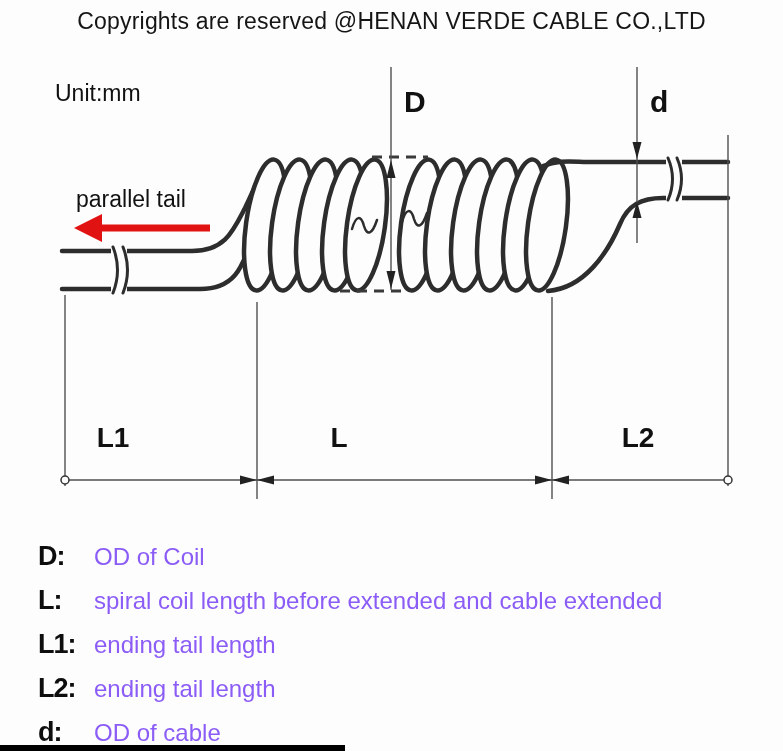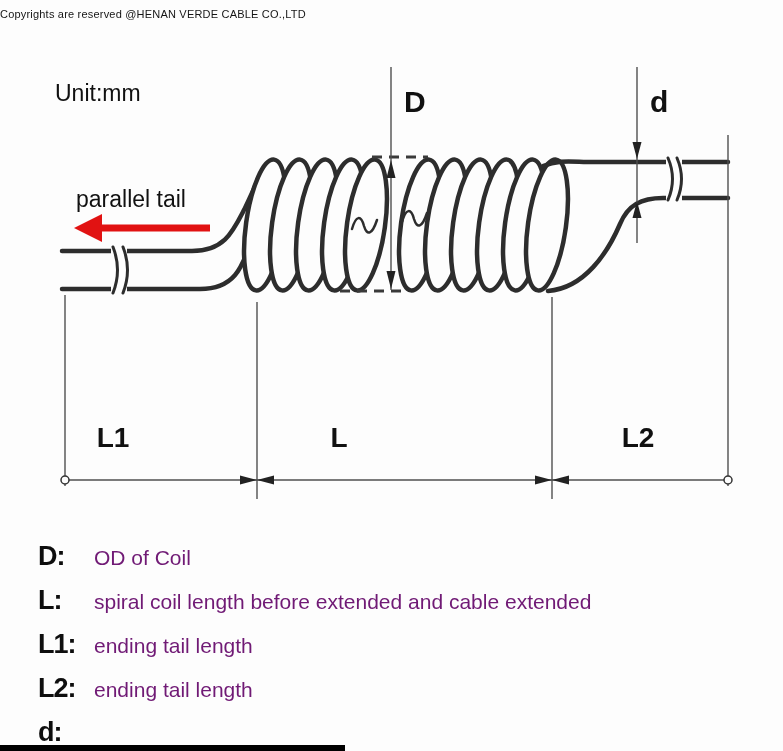--- a/index.html
+++ b/index.html
@@ -1,22 +1,22 @@
 <!DOCTYPE html>
 <html><head>
 <meta charset="utf-8">
 <style>
   html,body{margin:0;padding:0;}
   body{
     width:783px;height:751px;position:relative;overflow:hidden;
     background:#fdfdfd;font-family:"Liberation Sans",sans-serif;
   }
   .copyright{
-    position:absolute;top:8px;left:0;width:100%;
-    font-size:11px;color:#151515;letter-spacing:.2px;
+    position:absolute;top:8px;left:0;width:100%;text-align:center;
+    font-size:23px;color:#151515;letter-spacing:.2px;
   }
   svg.diagram{position:absolute;top:0;left:0;}
 
   
   .cable{fill:none;stroke:#2d2d2d;stroke-width:4.5;stroke-linecap:round;}
   .loop{fill:#fdfdfd;stroke:#2d2d2d;stroke-width:4.5;}
   .thin{stroke:#4f4f4f;stroke-width:1.4;fill:none;}
   .dash{stroke:#3a3a3a;stroke-width:3;stroke-dasharray:10 7;fill:none;}
   .arrowhead{fill:#222;}
   .dimcircle{fill:#fdfdfd;stroke:#333;stroke-width:1.5;}
@@ -28,21 +28,21 @@
   .len-label{font-size:28px;font-weight:bold;fill:#111;}
   .red-line{stroke:#e11212;stroke-width:7;}
   .red-head{fill:#e11212;}
 
   .legend{
     position:absolute;left:38px;top:541px;
     display:flex;flex-direction:column;gap:13px;
   }
   .legend-row{display:flex;align-items:baseline;}
   .term{font-weight:bold;font-size:27px;color:#0e0e0e;min-width:56px;letter-spacing:-1px;}
-  .desc{font-size:21px;color:#701a75;}
+  .desc{font-size:24px;color:#8b5cf6;}
   .bottom-bar{position:absolute;left:0;top:745px;width:345px;height:6px;background:#000;}
 </style>
 </head>
 <body>
 
 <div class="copyright">Copyrights are reserved @HENAN VERDE CABLE CO.,LTD</div>
 
 <svg class="diagram" width="783" height="535" viewBox="0 0 783 535" xmlns="http://www.w3.org/2000/svg">
 
   <g>
@@ -146,16 +146,17 @@
   <div class="legend-row">
     <span class="term">L1:</span>
     <span class="desc">ending tail length</span>
   </div>
   <div class="legend-row">
     <span class="term">L2:</span>
     <span class="desc">ending tail length</span>
   </div>
   <div class="legend-row">
     <span class="term">d:</span>
+    <span class="desc">OD of cable</span>
   </div>
 </div>
 
 <div class="bottom-bar"></div>
 
 </body></html>

